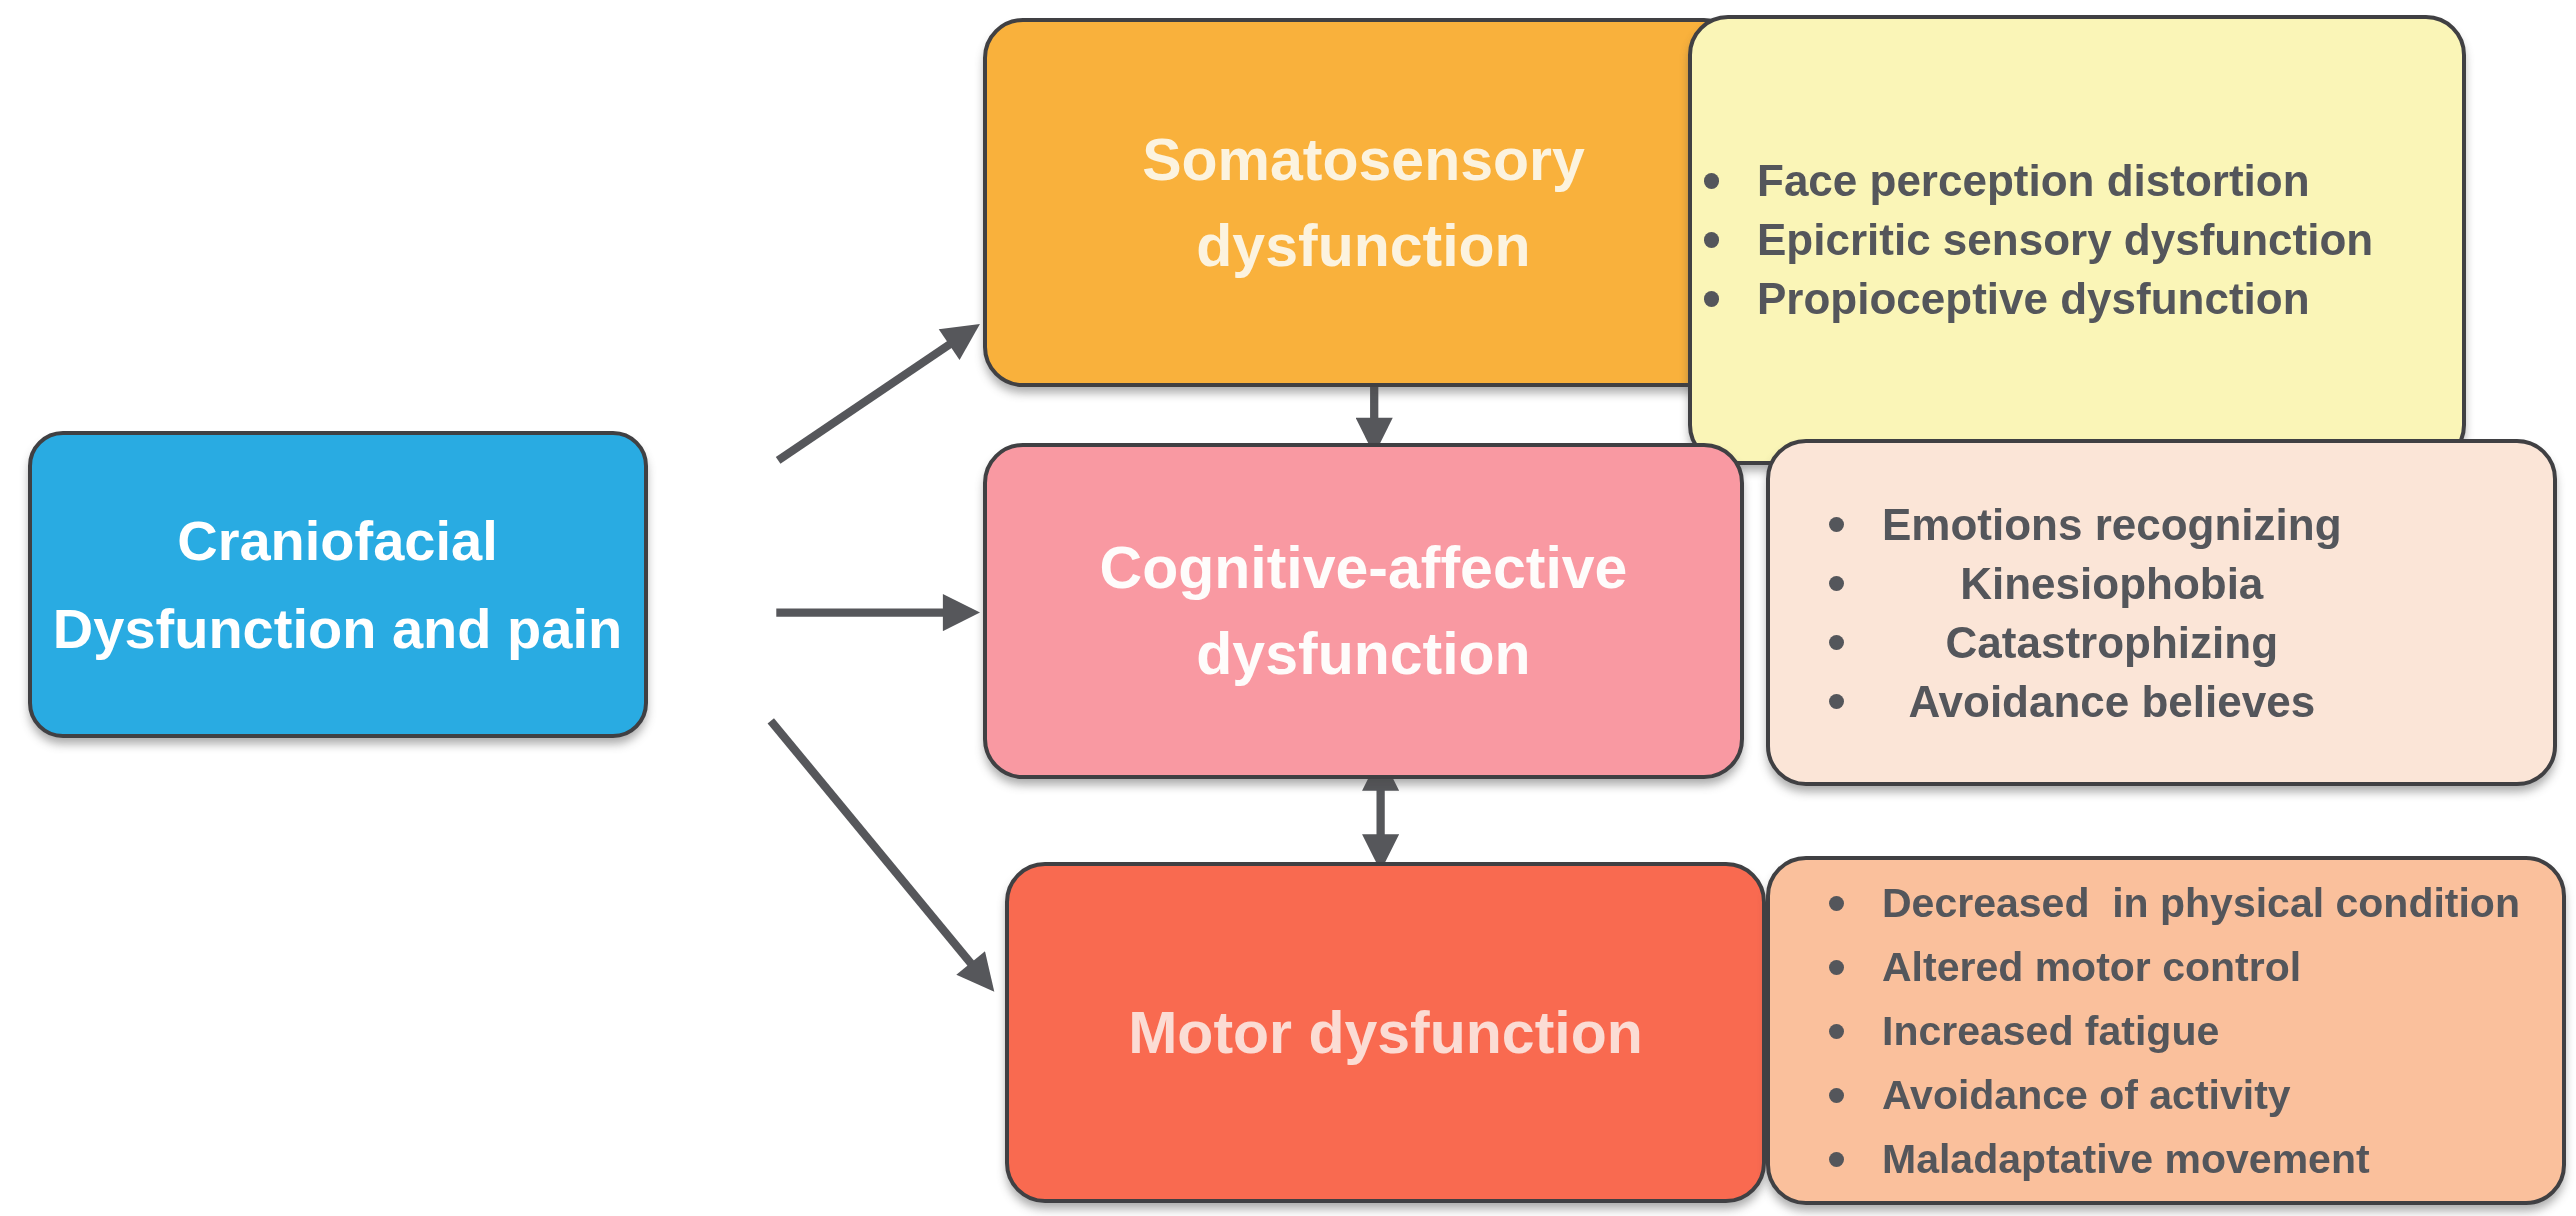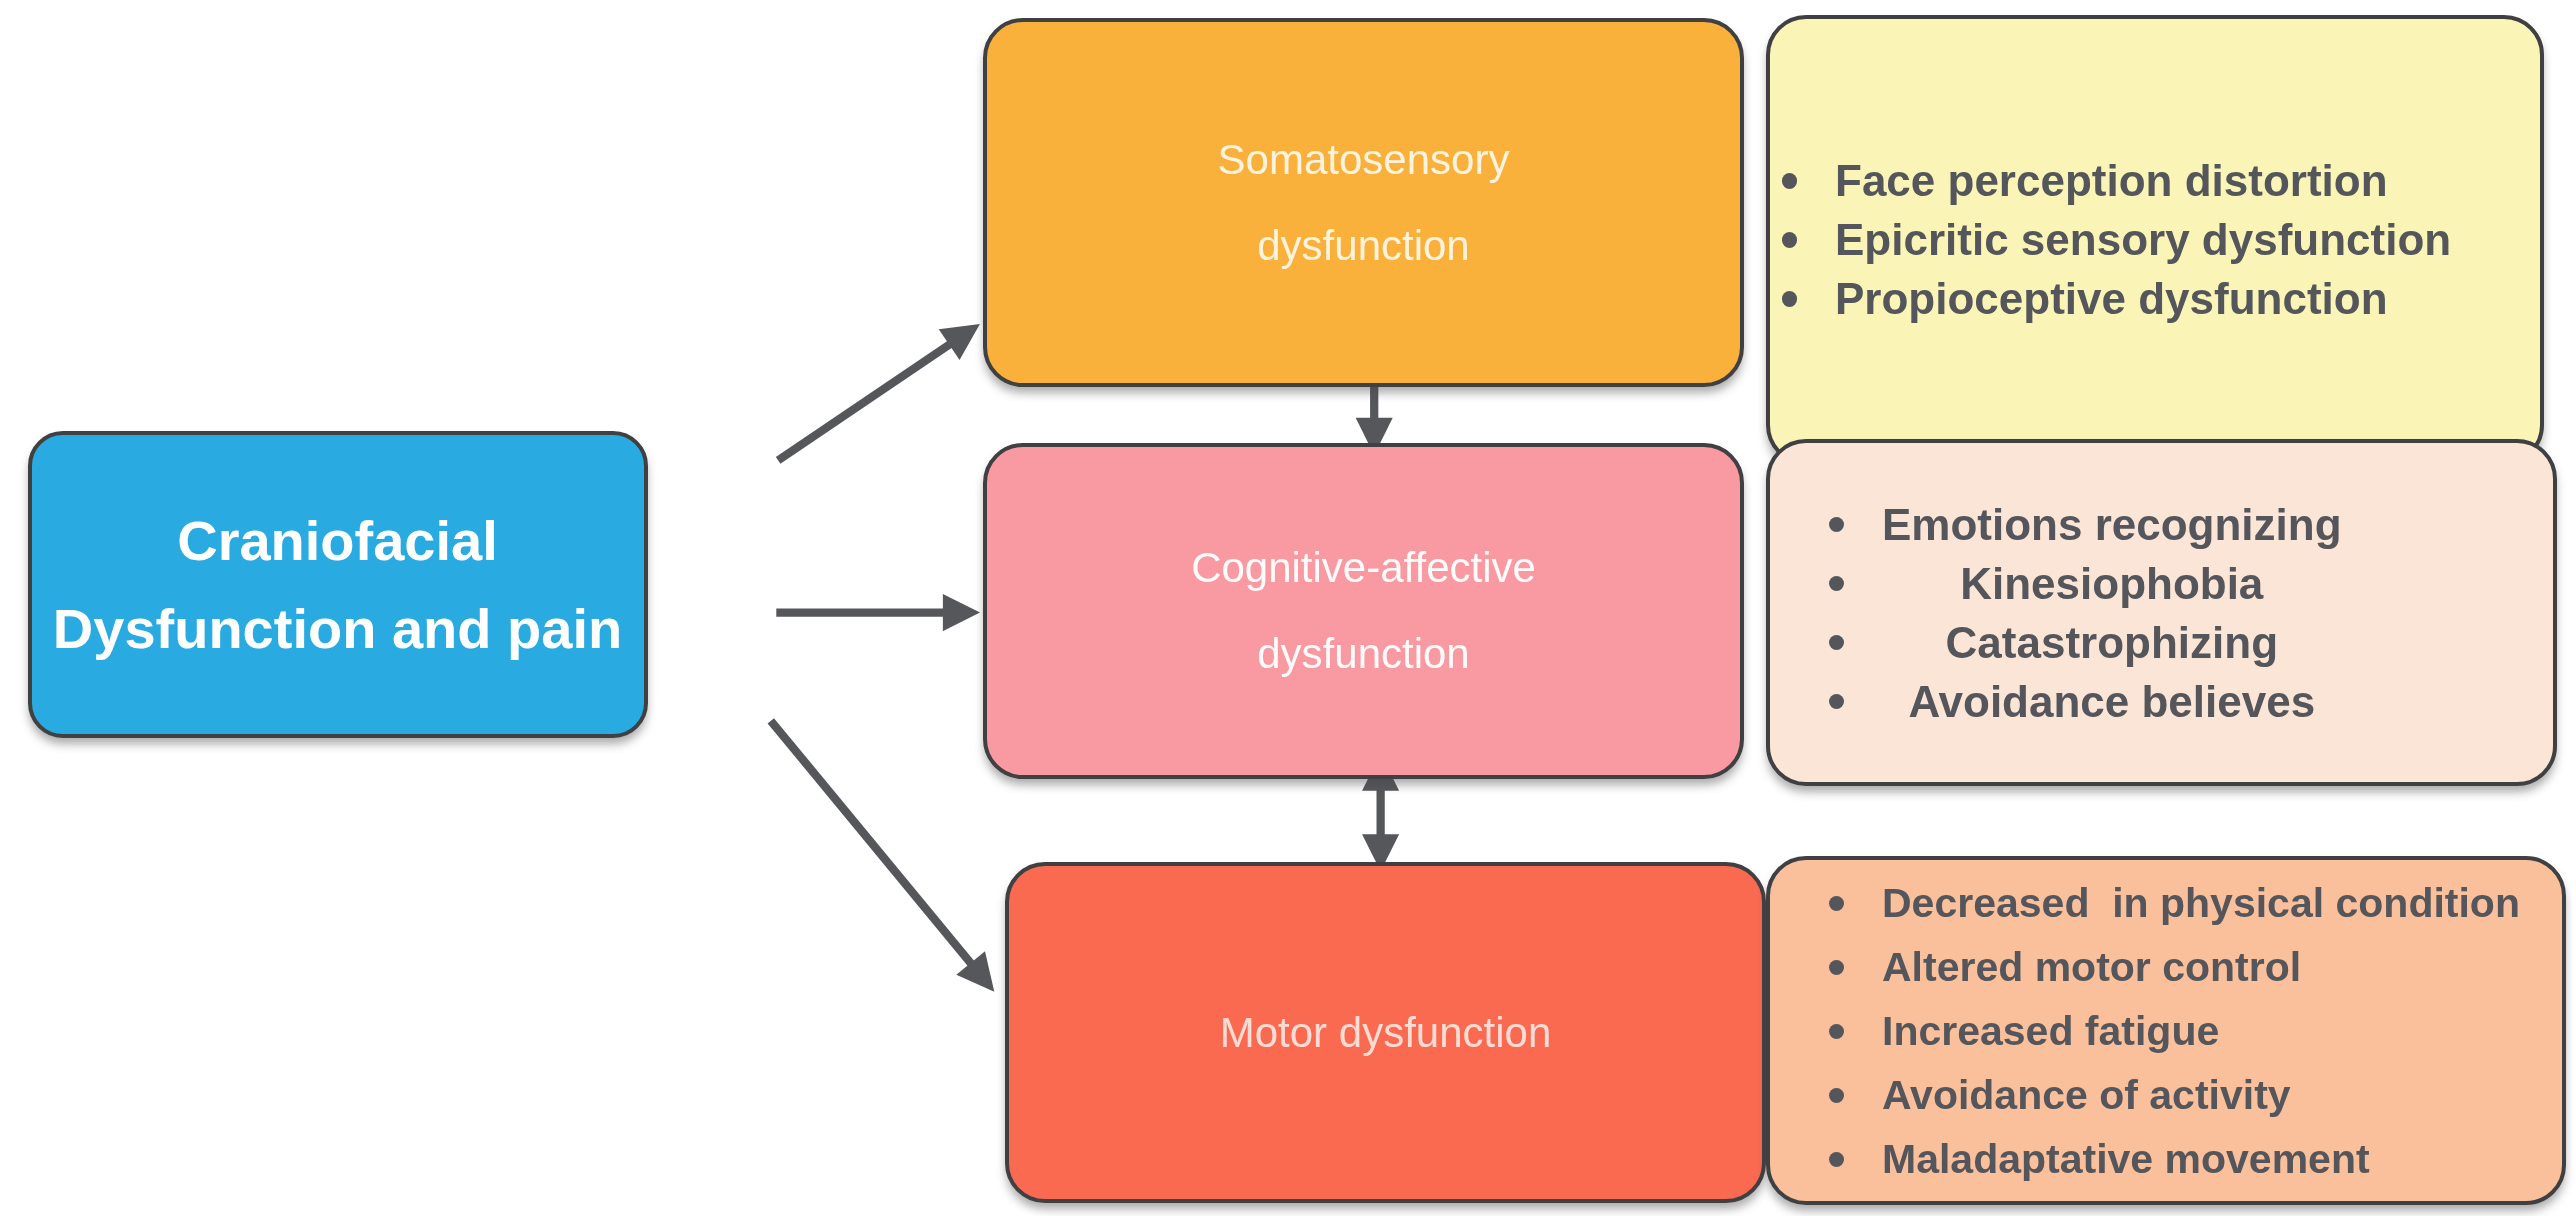--- a/index.html
+++ b/index.html
@@ -38,33 +38,33 @@
     left: 27.5px; top: 431px; width: 620px; height: 307px;
     border-radius: 35px;
     background: var(--root);
     color: var(--root_text);
     font-weight: bold;
     font-size: 56px;
     line-height: 88px;
   }
 
   
-  .node.branch { border-radius: 40px; font-weight: normal; font-size: 42px; line-height: 86px; }
+  .node.branch { border-radius: 40px; font-weight: bold; font-size: 59px; line-height: 86px; }
   .node.somato    { left: 983px; top: 18.3px;  width: 761px; height: 369px; background: var(--somatosensory_box); color: var(--somatosensory_text); }
   .node.cognitive { left: 983px; top: 443px; width: 761px; height: 336px; background: var(--cognitive_box);     color: var(--cognitive_text); justify-content: center; }
   .node.motor     { left: 1005px; top: 862px; width: 761px; height: 341px; background: var(--motor_box);         color: var(--motor_text); }
 
   
   .listbox {
     border-radius: 40px;
     display: flex;
     align-items: center;
     padding: 9.2px 27.5px 9.2px 55px;
   }
-  .listbox.somato-list    { left: 1766px; top: 14.7px;  width: 778px; height: 450px; background: var(--somatosensory_list); padding-left: 8px; }
+  .listbox.somato-list    { left: 1688px; top: 14.7px;  width: 778px; height: 450px; background: var(--somatosensory_list); padding-left: 8px; }
   .listbox.cognitive-list { left: 1766px; top: 439px; width: 791px; height: 347px; background: var(--cognitive_list); text-align: center; }
   .listbox.motor-list     { left: 1766px; top: 856px; width: 800px; height: 349px; background: var(--motor_list); }
 
   .listbox ul { list-style: none; margin: 0; padding: 0; }
   .listbox li {
     position: relative;
     padding-left: 57px;
     font-weight: bold;
     color: var(--list_text);
     font-size: 44px;

